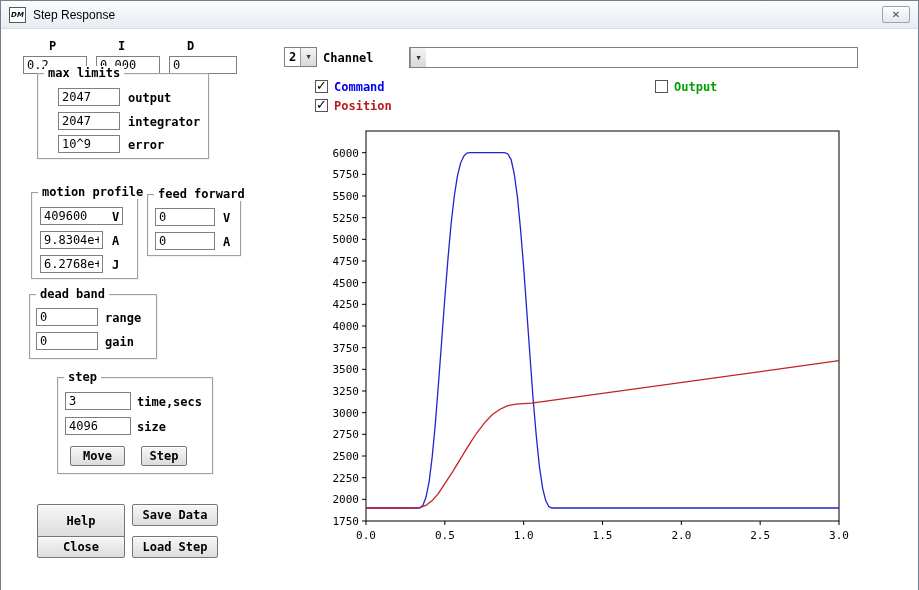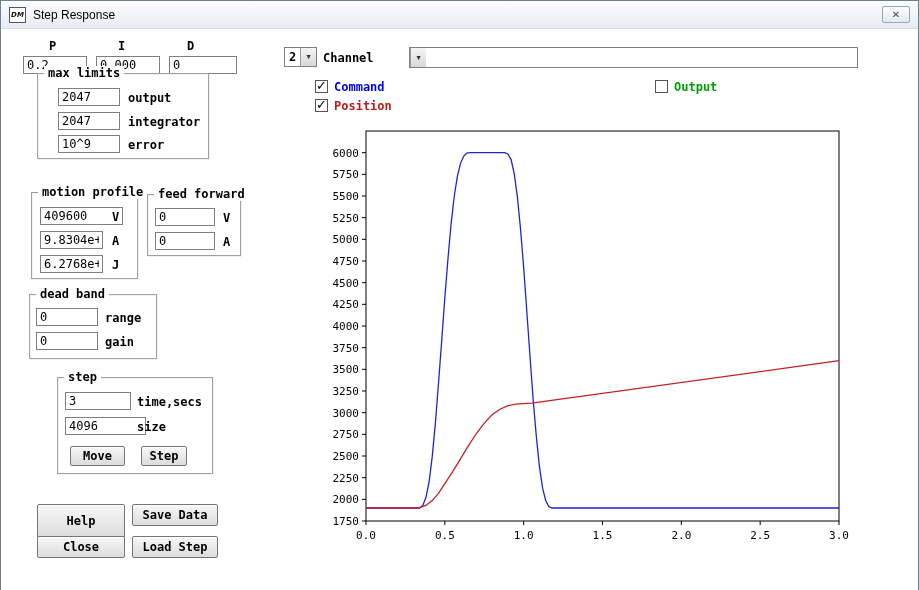--- a/index.html
+++ b/index.html
@@ -139,21 +139,21 @@
       <input class="field g-abs" style="left: 6px; top: 13px; width: 62px;" value="0">
       <span class="lbl" style="left:75px;top:16px">range</span>
       <input class="field g-abs" style="left: 6px; top: 37px; width: 62px;" value="0">
       <span class="lbl" style="left:75px;top:40px">gain</span>
     </div>
 
     <div class="group" style="left:56px;top:348px;width:156px;height:97px">
       <span class="group-label">step</span>
       <input class="field g-abs" style="left: 7px; top: 14px; width: 66px;" value="3">
       <span class="lbl" style="left:79px;top:17px">time,secs</span>
-      <input class="field g-abs" style="left: 7px; top: 39px; width: 81px;" value="4096">
+      <input class="field g-abs" style="left: 7px; top: 39px; width: 66px;" value="4096">
       <span class="lbl" style="left:79px;top:42px">size</span>
       <div class="btn" style="left:12px;top:68px;width:55px;height:20px">Move</div>
       <div class="btn" style="left:83px;top:68px;width:46px;height:20px">Step</div>
     </div>
 
     <div class="btn" style="left:36px;top:475px;width:88px;height:34px">Help</div>
     <div class="btn" style="left:131px;top:475px;width:86px;height:22px">Save Data</div>
     <div class="btn" style="left:36px;top:507px;width:88px;height:22px">Close</div>
     <div class="btn" style="left:131px;top:507px;width:86px;height:22px">Load Step</div>
 

